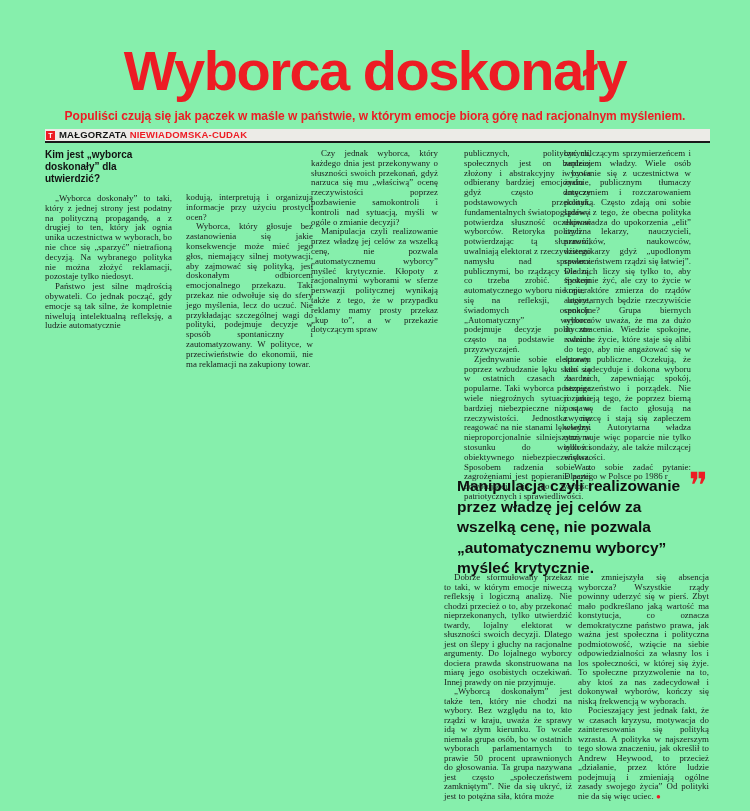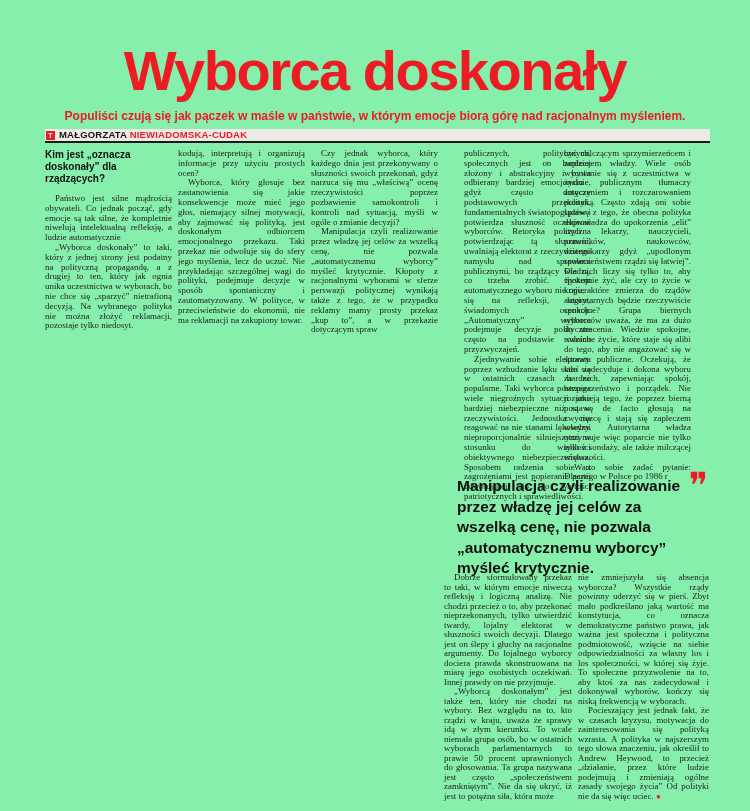--- a/index.html
+++ b/index.html
@@ -33,21 +33,21 @@
     white-space:nowrap;
   }
   .byline .first{color:#151515;}
   .byline .last{color:#ed1c24;}
   
   .col{
     position:absolute;top:149px;width:127px;
     font-size:8.9px;line-height:9.8px;text-align:justify;
     overflow-wrap:break-word;color:#1c1c1c;
   }
-  .col-1{left:45px;} .col-2{left:178px;} .col-3{left:311px;}
+  .col-1{left:45px;} .col-2{left:186px;margin-top:44px;} .col-3{left:311px;}
   .col-4{left:464px;} .col-5{left:564px;}
   .col-heading{
     font-family:"Liberation Sans",sans-serif;font-weight:700;
     font-size:10px;line-height:12px;color:#111;margin:0 0 9px 0;
     text-align:left;
   }
   .para{margin:0;text-indent:10px;}
   .para.noindent{text-indent:0;}
   .enddot{color:#ed1c24;font-size:8px;}
   
@@ -78,24 +78,24 @@
   <div class="byline-bar">
     <span class="tlogo">T</span>
     <span class="byline">
       <span class="first">MAŁGORZATA</span>
       <span> </span>
       <span class="last">NIEWIADOMSKA-CUDAK</span>
     </span>
   </div>
 
   <div class="col col-1">
-    <h2 class="col-heading">Kim jest „oznacza doskonały” dla rządzących?</h2>
+    <h2 class="col-heading">Kim jest „wyborca doskonały” dla utwierdzić?</h2>
     <div>
+        <p class="para">„Wyborca doskonały” to taki, który z jednej strony jest podatny na polityczną propagandę, a z drugiej to ten, który jak ognia unika uczestnictwa w wyborach, bo nie chce się „sparzyć” nietrafioną decyzją. Na wybranego polityka nie można złożyć reklamacji, pozostaje tylko niedosyt.</p>
         <p class="para">Państwo jest silne mądrością obywateli. Co jednak począć, gdy emocje są tak silne, że kompletnie niwelują intelektualną refleksję, a ludzie automatycznie</p>
-        <p class="para">„Wyborca doskonały” to taki, który z jednej strony jest podatny na polityczną propagandę, a z drugiej to ten, który jak ognia unika uczestnictwa w wyborach, bo nie chce się „sparzyć” nietrafioną decyzją. Na wybranego polityka nie można złożyć reklamacji, pozostaje tylko niedosyt.</p>
       </div>
   </div>
 
   <div class="col col-2">
     <div>
         <p class="para noindent">kodują, interpretują i organizują informacje przy użyciu prostych ocen?</p>
         <p class="para">Wyborca, który głosuje bez zastanowienia się jakie konsekwencje może mieć jego głos, niemający silnej motywacji, aby zajmować się polityką, jest doskonałym odbiorcem emocjonalnego przekazu. Taki przekaz nie odwołuje się do sfery jego myślenia, lecz do uczuć. Nie przykładając szczególnej wagi do polityki, podejmuje decyzje w sposób spontaniczny i zautomatyzowany. W polityce, w przeciwieństwie do ekonomii, nie ma reklamacji na zakupiony towar.</p>
       </div>
   </div>
 

